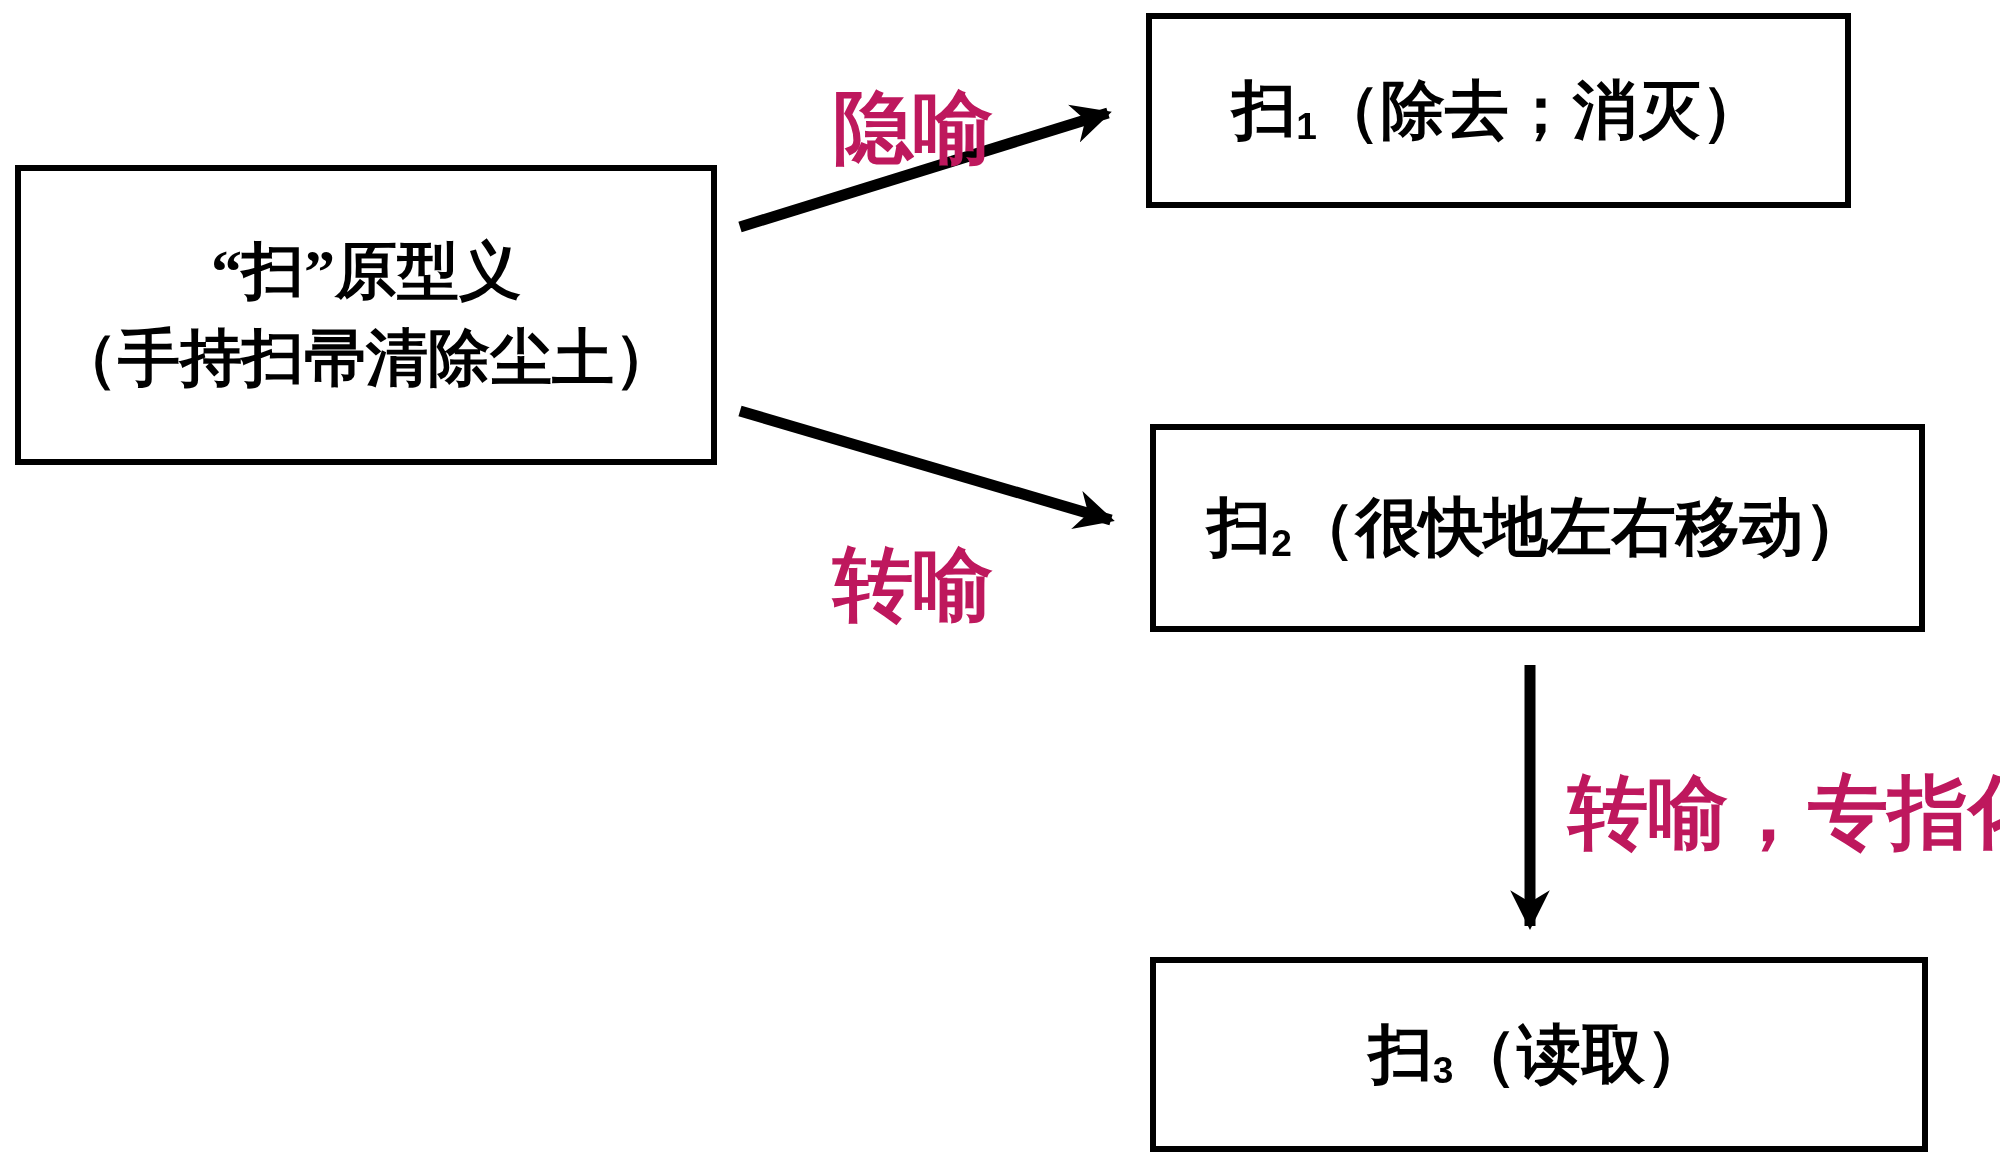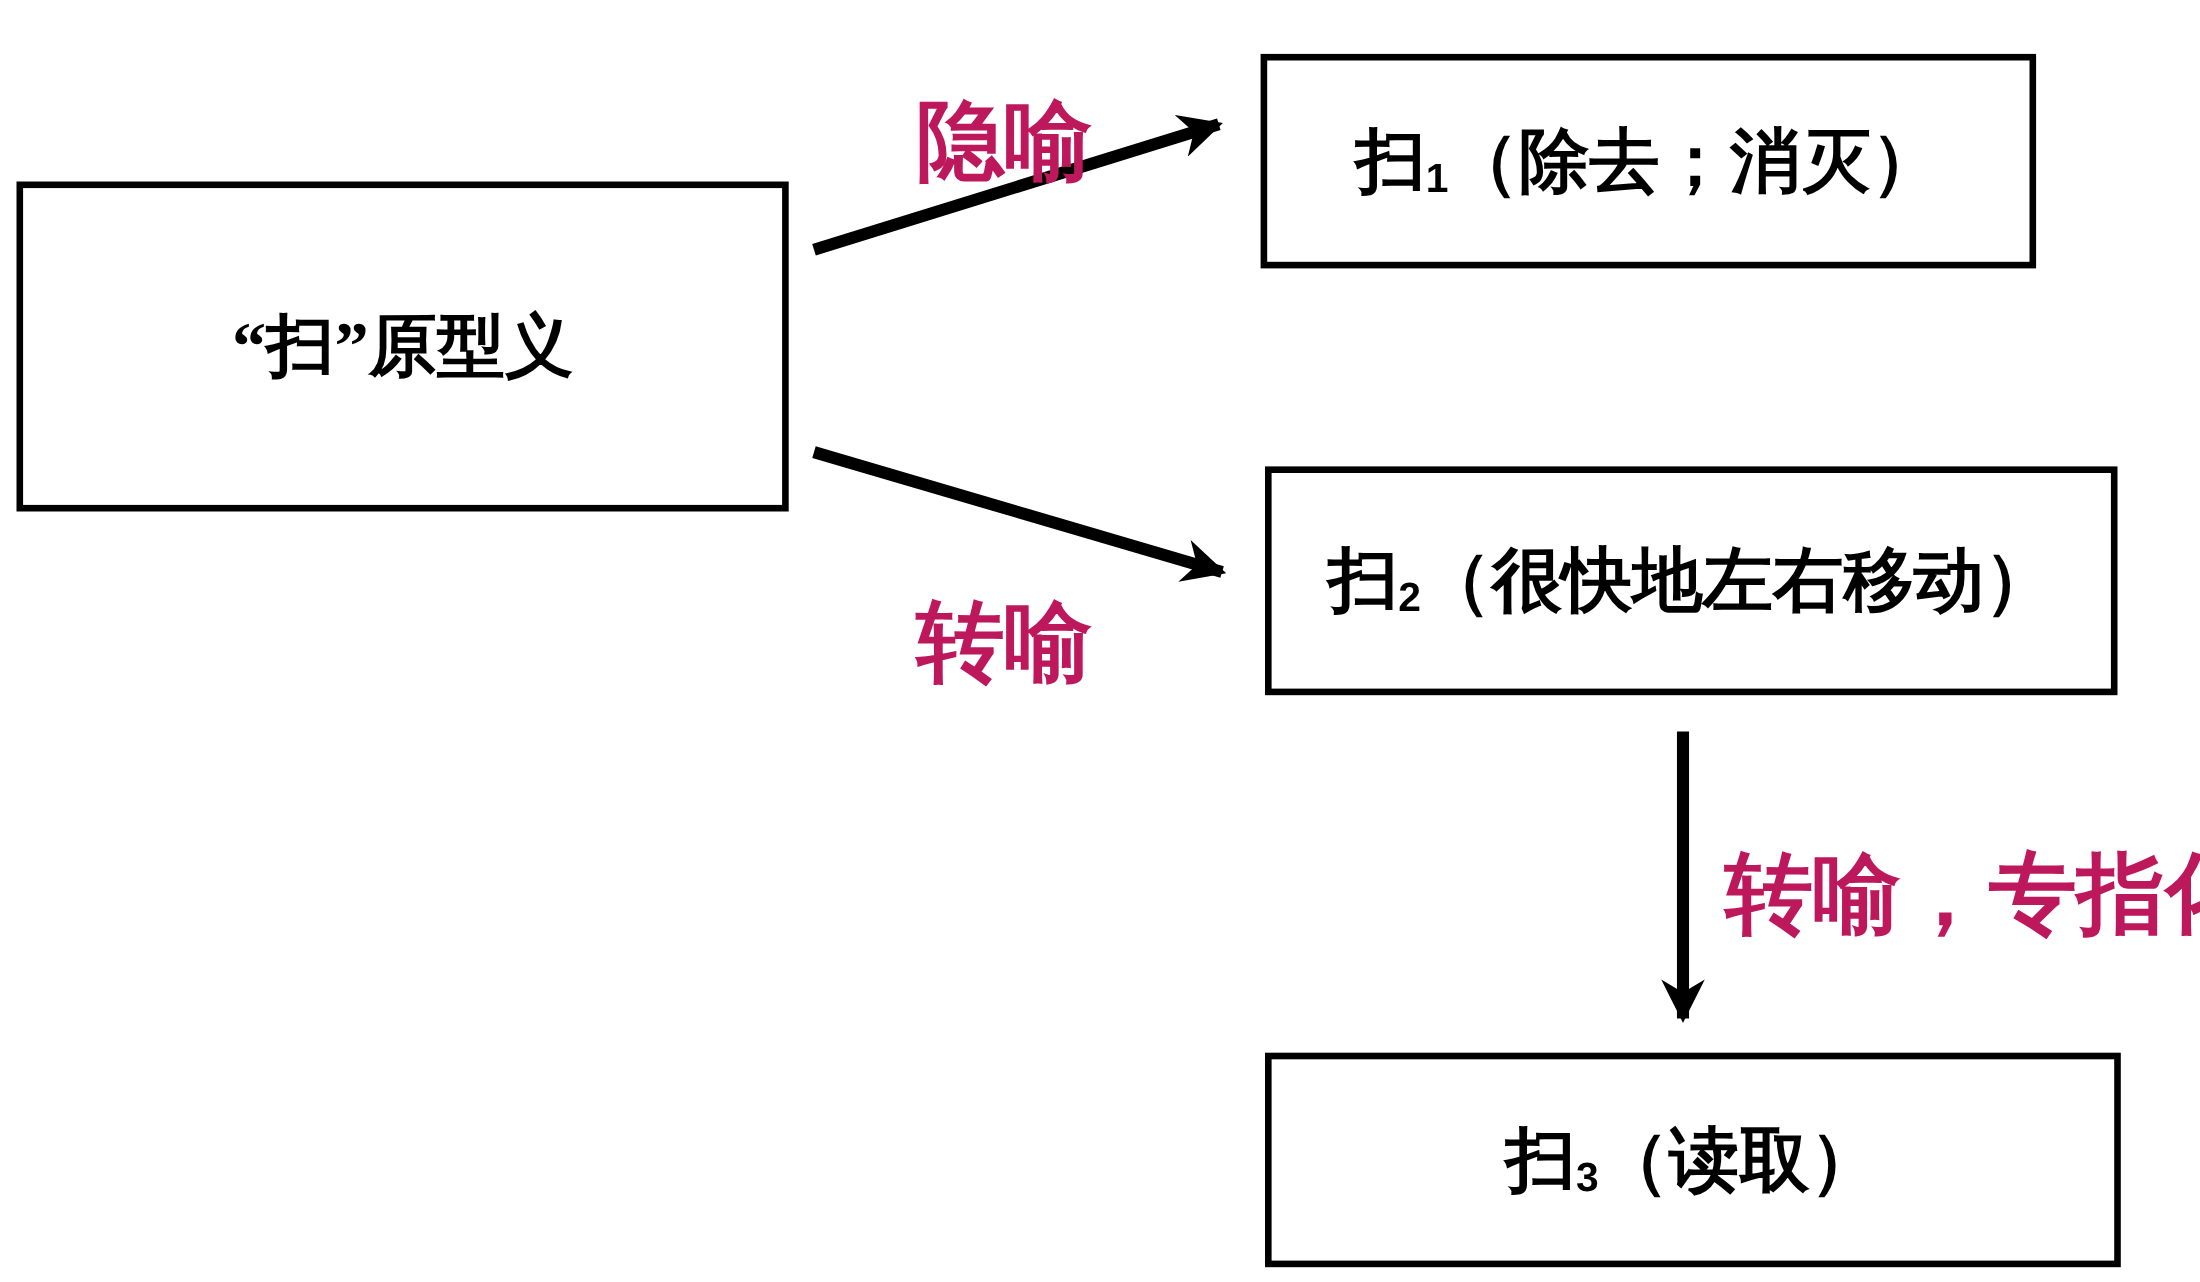--- a/index.html
+++ b/index.html
@@ -24,40 +24,40 @@
     align-items: center;
     justify-content: center;
     text-align: center;
     font-size: 64px;
     font-weight: 600;
     color: #000000;
     line-height: 1.4;
   }
 
   #source-box  { left: 15px;   top: 165px; width: 702px; height: 300px; font-size: 62px; font-family: Liberation Serif, serif; }
-  #sense1-box  { left: 1146px; top: 13px;  width: 705px; height: 195px; margin-top: 36px; }
+  #sense1-box  { left: 1146px; top: 13px;  width: 705px; height: 195px; }
   #sense2-box  { left: 1150px; top: 424px; width: 775px; height: 208px; }
   #sense3-box  { left: 1150px; top: 957px; width: 778px; height: 195px; }
 
   .sub {
     font-size: 0.58em;
     vertical-align: -0.18em;
   }
 
   .edge-label {
     position: absolute;
     font-size: 80px;
     font-weight: 600;
     color: #be185d;
     white-space: nowrap;
     line-height: 1;
     margin-top: 33px;
   }
   #metaphor-label       { left: 833px;  top: 55px;  }
-  #metonymy-label       { left: 833px;  top: 512px; font-family: Liberation Serif, serif; }
+  #metonymy-label       { left: 833px;  top: 512px; }
   #specialization-label { left: 1568px; top: 740px; }
 
   .arrow-layer {
     position: absolute;
     left: 0; top: 0;
     width: 2000px;
     height: 1165px;
   }
 </style>
 </head>
@@ -71,20 +71,21 @@
         <path d="M 0 0 L 10 5 L 0 10 L 3 5 z" fill="#000000"></path>
       </marker>
     </defs>
     <line x1="740" y1="227" x2="1108" y2="113" stroke="#000000" stroke-width="11" marker-end="url(#ah)"></line>
     <line x1="740" y1="411" x2="1111" y2="520" stroke="#000000" stroke-width="11" marker-end="url(#ah)"></line>
     <line x1="1530" y1="665" x2="1530" y2="926" stroke="#000000" stroke-width="11" marker-end="url(#ah)"></line>
   </svg>
 
   <div class="node-box" id="source-box">
     <div>“扫”原型义</div>
+    <div>（手持扫帚清除尘土）</div>
   </div>
 
   <div class="node-box" id="sense1-box">
     <div><span>扫</span><span class="sub">1</span><span>（除去；消灭）</span></div>
   </div>
 
   <div class="node-box" id="sense2-box">
     <div><span>扫</span><span class="sub">2</span><span>（很快地左右移动）</span></div>
   </div>
 

